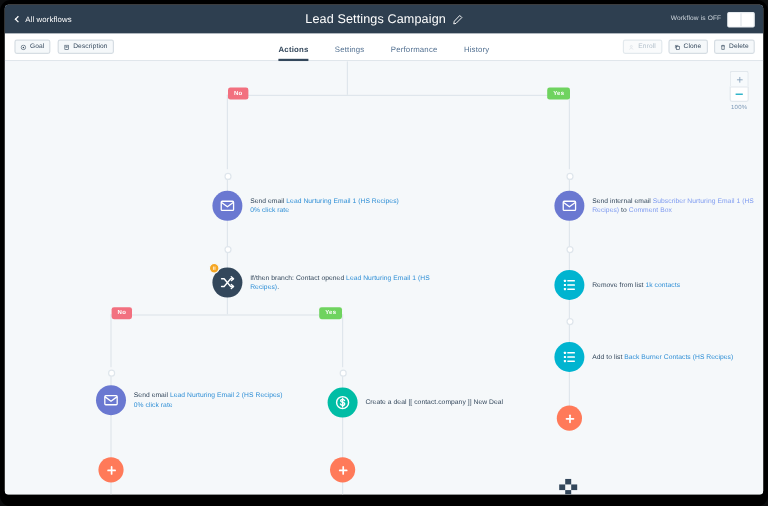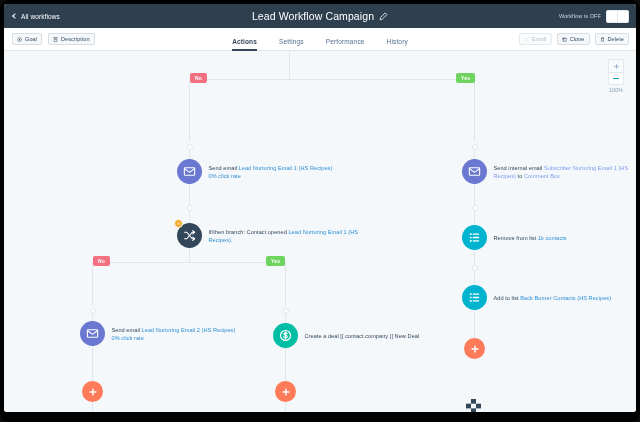--- a/index.html
+++ b/index.html
@@ -285,21 +285,21 @@
   <div id="viewport">
 
     <div id="topbar">
 
       <div id="back-link">
         <span class="chev-left"></span>
         <span>All workflows</span>
       </div>
 
       <div id="wf-title-wrap">
-        <span id="wf-title">Lead Workflow Campaign</span>
+        <span id="wf-title">Lead Settings Campaign</span>
         <svg id="edit-pencil" viewBox="0 0 24 24" fill="none" stroke="#ffffff" stroke-width="2.1" stroke-linecap="round" stroke-linejoin="round">
           <path d="M17 3l4 4L8 20l-5 1 1-5z"></path>
         </svg>
       </div>
 
       <div id="toggle-area">
         <span id="toggle-label">Workflow is OFF</span>
         <div id="wf-toggle">
           <div class="knob"></div>
         </div>

